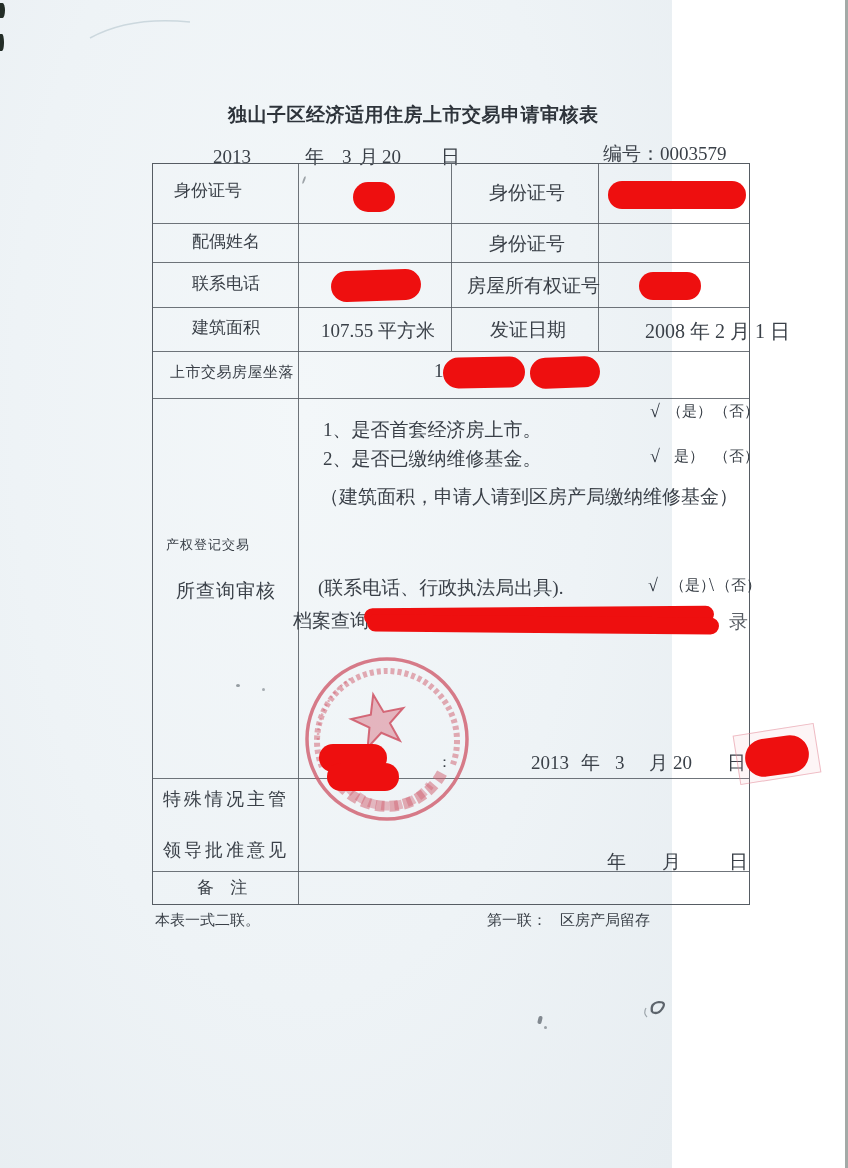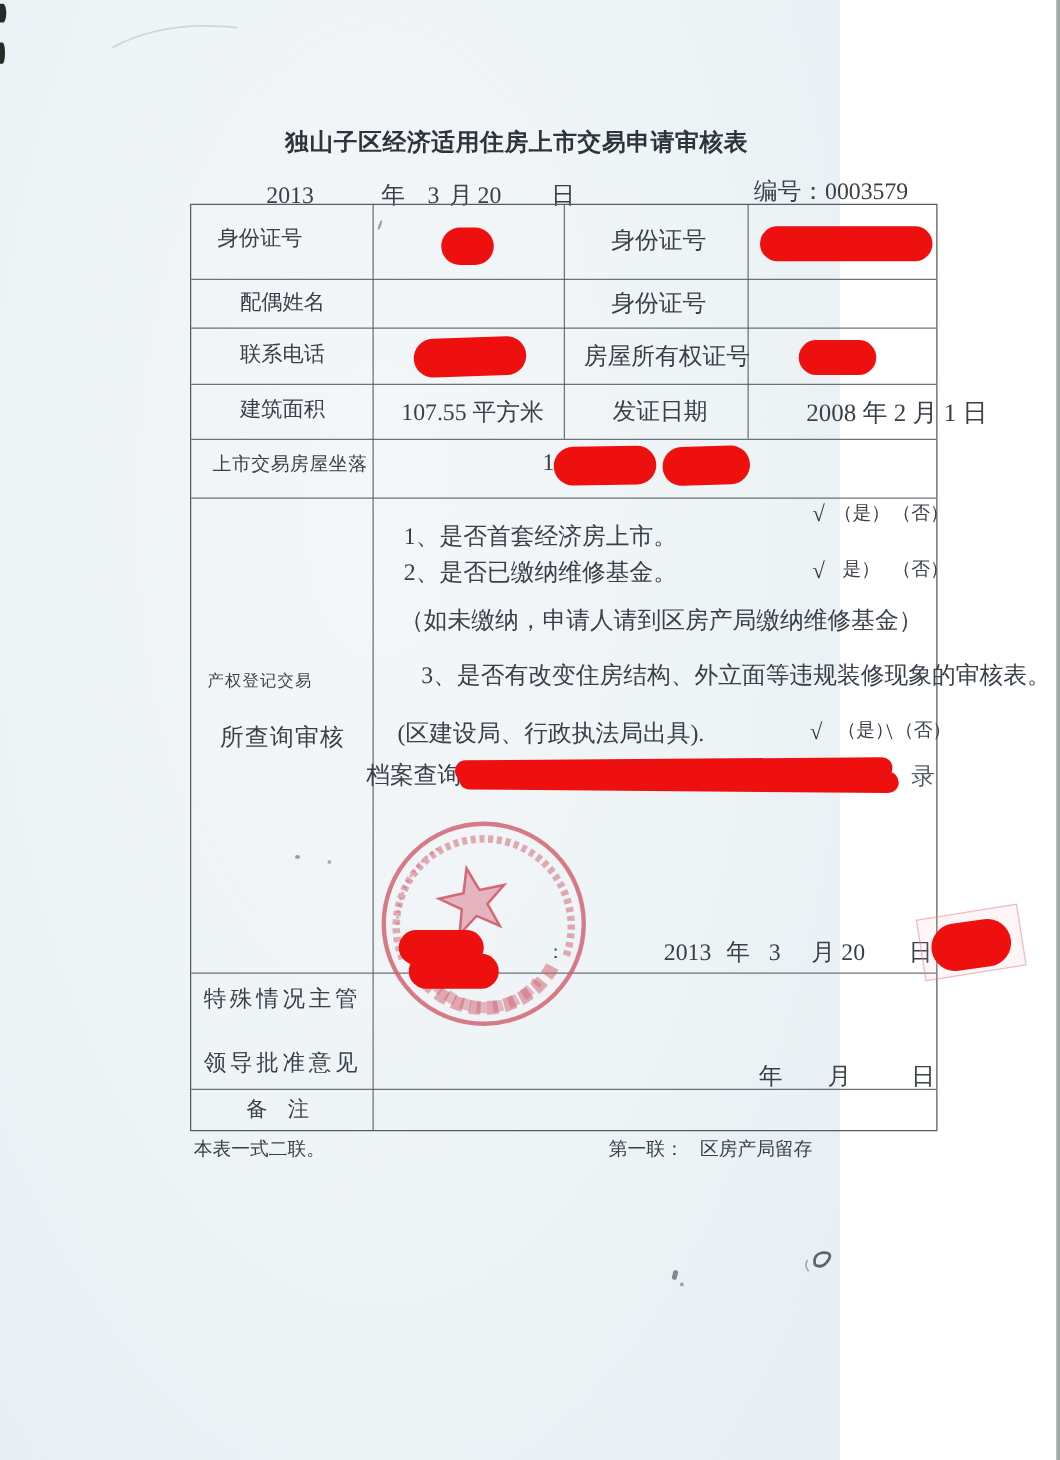--- a/index.html
+++ b/index.html
@@ -98,24 +98,23 @@
   <div class="t" style="left:323px;top:419px;">1、是否首套经济房上市。</div>
   <div class="t hand" style="left:650px;top:401px;">√</div>
   <div class="t" style="left:667px;top:403px;font-size:15px;">（是）</div>
   <div class="t" style="left:714px;top:403px;font-size:15px;">（否）</div>
 
   <div class="t" style="left:323px;top:448px;">2、是否已缴纳维修基金。</div>
   <div class="t hand" style="left:650px;top:446px;">√</div>
   <div class="t" style="left:674px;top:448px;font-size:15px;">是）</div>
   <div class="t" style="left:714px;top:448px;font-size:15px;">（否）</div>
 
-  <div class="t" style="left:320px;top:486px;">（如未缴纳，申请人请到区房产局缴纳维修基金）</div>
+  <div class="t" style="left:320px;top:486px;">（建筑面积，申请人请到区房产局缴纳维修基金）</div>
 
-  <div class="t" style="left:337px;top:530px;">3、是否有改变住房结构、外立面等违规装修现象的审核表。</div>
-  <div class="t" style="left:318px;top:577px;">(区建设局、行政执法局出具).</div>
+  <div class="t" style="left:318px;top:577px;">(联系电话、行政执法局出具).</div>
   <div class="t hand" style="left:648px;top:575px;">√</div>
   <div class="t" style="left:670px;top:577px;font-size:15px;">（是）</div>
   <div class="t hand" style="left:709px;top:575px;">\</div>
   <div class="t" style="left:716px;top:577px;font-size:15px;">（否）</div>
 
   <div class="t" style="left:293px;top:610px;">档案查询中有</div>
   <div class="pill" style="left:364px;top:607px;width:350px;height:17px;transform:rotate(-.4deg);"></div>
   <div class="pill" style="left:367px;top:616px;width:352px;height:17px;transform:rotate(.5deg);"></div>
   <div class="t" style="left:729px;top:611px;opacity:.85;">录</div>
 

